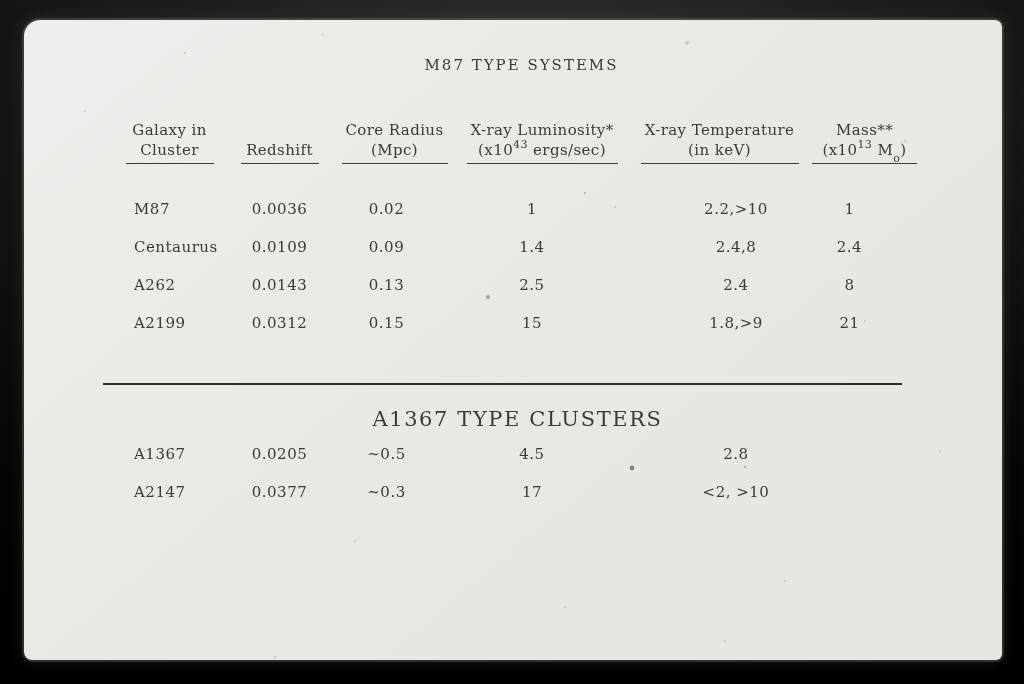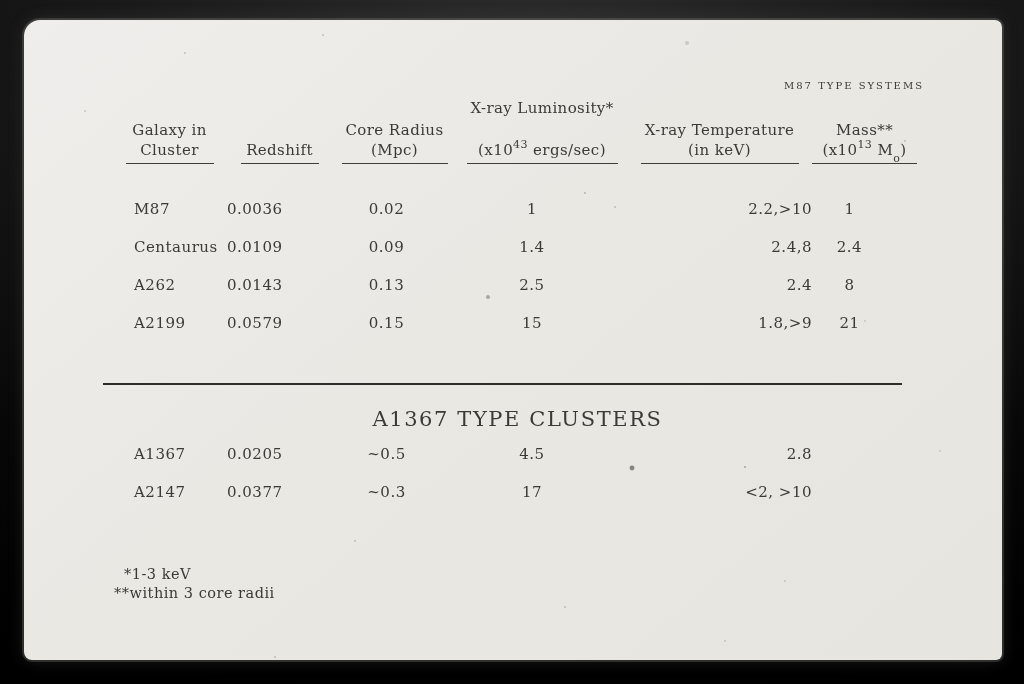--- a/index.html
+++ b/index.html
@@ -4,43 +4,43 @@
 <style>
   html,body{margin:0;padding:0;background:#000;}
   .stage{position:relative;width:1024px;height:684px;overflow:hidden;
          font-family:"DejaVu Serif","Liberation Serif",serif;}
   .frame{position:absolute;inset:0;
          background:radial-gradient(120% 95% at 52% 8%, #2e2e2e 0%, #181818 38%, #070707 72%, #000 100%);}
   .paper{position:absolute;left:24px;top:20px;width:978px;height:640px;
          background:linear-gradient(140deg,#efeeec 0%,#eae8e3 45%,#e7e5e0 100%);
          border-radius:16px 7px 6px 8px;
          box-shadow:0 0 0 2px rgba(170,170,168,.22), 0 0 16px rgba(110,110,108,.28), 0 3px 10px rgba(0,0,0,.55);}
-  .title{position:absolute;left:95px;top:60px;width:805px;text-align:right;
-         font-size:10px;letter-spacing:2px;color:#3c3a36;white-space:nowrap;}
+  .title{position:absolute;left:95px;top:36px;width:805px;text-align:center;
+         font-size:15px;letter-spacing:2px;color:#3c3a36;white-space:nowrap;}
   .grid{position:absolute;left:88px;width:805px;display:grid;
         grid-template-columns:115px 105px 125px 170px 185px 105px;}
   .thead{top:96px;}
   .hc{display:flex;flex-direction:column;justify-content:flex-end;align-items:center;
       height:48px;font-size:15px;color:#3c3a36;letter-spacing:.4px;}
   .hl1{line-height:21px;white-space:nowrap;}
   .u{display:inline-block;border-bottom:1.6px solid #3f3d39;padding:0 4px 3px;
      text-align:center;line-height:19px;white-space:nowrap;}
   .u1{min-width:80px;} .u2{min-width:70px;} .u3{min-width:98px;}
-  .u4{min-width:143px;margin-top:22px;} .u5{min-width:150px;} .u6{min-width:97px;}
+  .u4{min-width:143px;} .u5{min-width:150px;} .u6{min-width:97px;}
   sup{font-size:11px;position:relative;top:-1px;left:0;line-height:0;}
   sub{font-size:11px;position:relative;bottom:-3px;line-height:0;}
   .tbody{grid-auto-rows:38px;}
   .t1{top:170px;} .t2{top:415px;}
   .tr{display:contents;}
   .td{line-height:38px;font-size:15px;color:#3c3a36;letter-spacing:.5px;white-space:nowrap;}
   .td.c1{text-align:left;padding-left:22px;}
-  .td.c2{}
+  .td.c2{text-align:center;}
   .td.c3{text-align:center;padding-right:16px;}
   .td.c4{text-align:center;padding-right:20px;}
-  .td.c5{text-align:right;padding-left:33px;}
+  .td.c5{text-align:center;padding-left:33px;}
   .td.c6{text-align:center;padding-right:30px;}
   .divider{position:absolute;left:79px;top:363px;width:799px;height:2px;background:#2e2d2a;}
   .sec2{position:absolute;left:91px;top:387px;width:805px;text-align:center;
         font-size:21px;letter-spacing:1.6px;color:#3c3a36;white-space:nowrap;}
   .footnotes{position:absolute;left:90px;top:545px;font-size:14.5px;color:#3c3a36;
              letter-spacing:.5px;line-height:18.5px;}
   .fn1{padding-left:10px;}
   .specks{position:absolute;left:0;top:0;width:2px;height:2px;border-radius:50%;
           background:transparent;pointer-events:none;
           box-shadow:
@@ -112,21 +112,21 @@
       <div class="tr">
         <div class="td c1">A262</div>
         <div class="td c2">0.0143</div>
         <div class="td c3">0.13</div>
         <div class="td c4">2.5</div>
         <div class="td c5">2.4</div>
         <div class="td c6">8</div>
       </div>
       <div class="tr">
         <div class="td c1">A2199</div>
-        <div class="td c2">0.0579</div>
+        <div class="td c2">0.0312</div>
         <div class="td c3">0.15</div>
         <div class="td c4">15</div>
         <div class="td c5">1.8,&gt;9</div>
         <div class="td c6">21</div>
       </div>
     </div>
 
     <div class="divider"></div>
 
     <div class="sec2">A1367 TYPE CLUSTERS</div>
@@ -143,18 +143,14 @@
       <div class="tr">
         <div class="td c1">A2147</div>
         <div class="td c2">0.0377</div>
         <div class="td c3">~0.3</div>
         <div class="td c4">17</div>
         <div class="td c5">&lt;2, &gt;10</div>
         <div class="td c6"></div>
       </div>
     </div>
 
-    <div class="footnotes">
-      <div class="fn1">*1-3 keV</div>
-      <div class="fn2">**within 3 core radii</div>
-    </div>
   </div>
 </div>
 
 </body></html>

